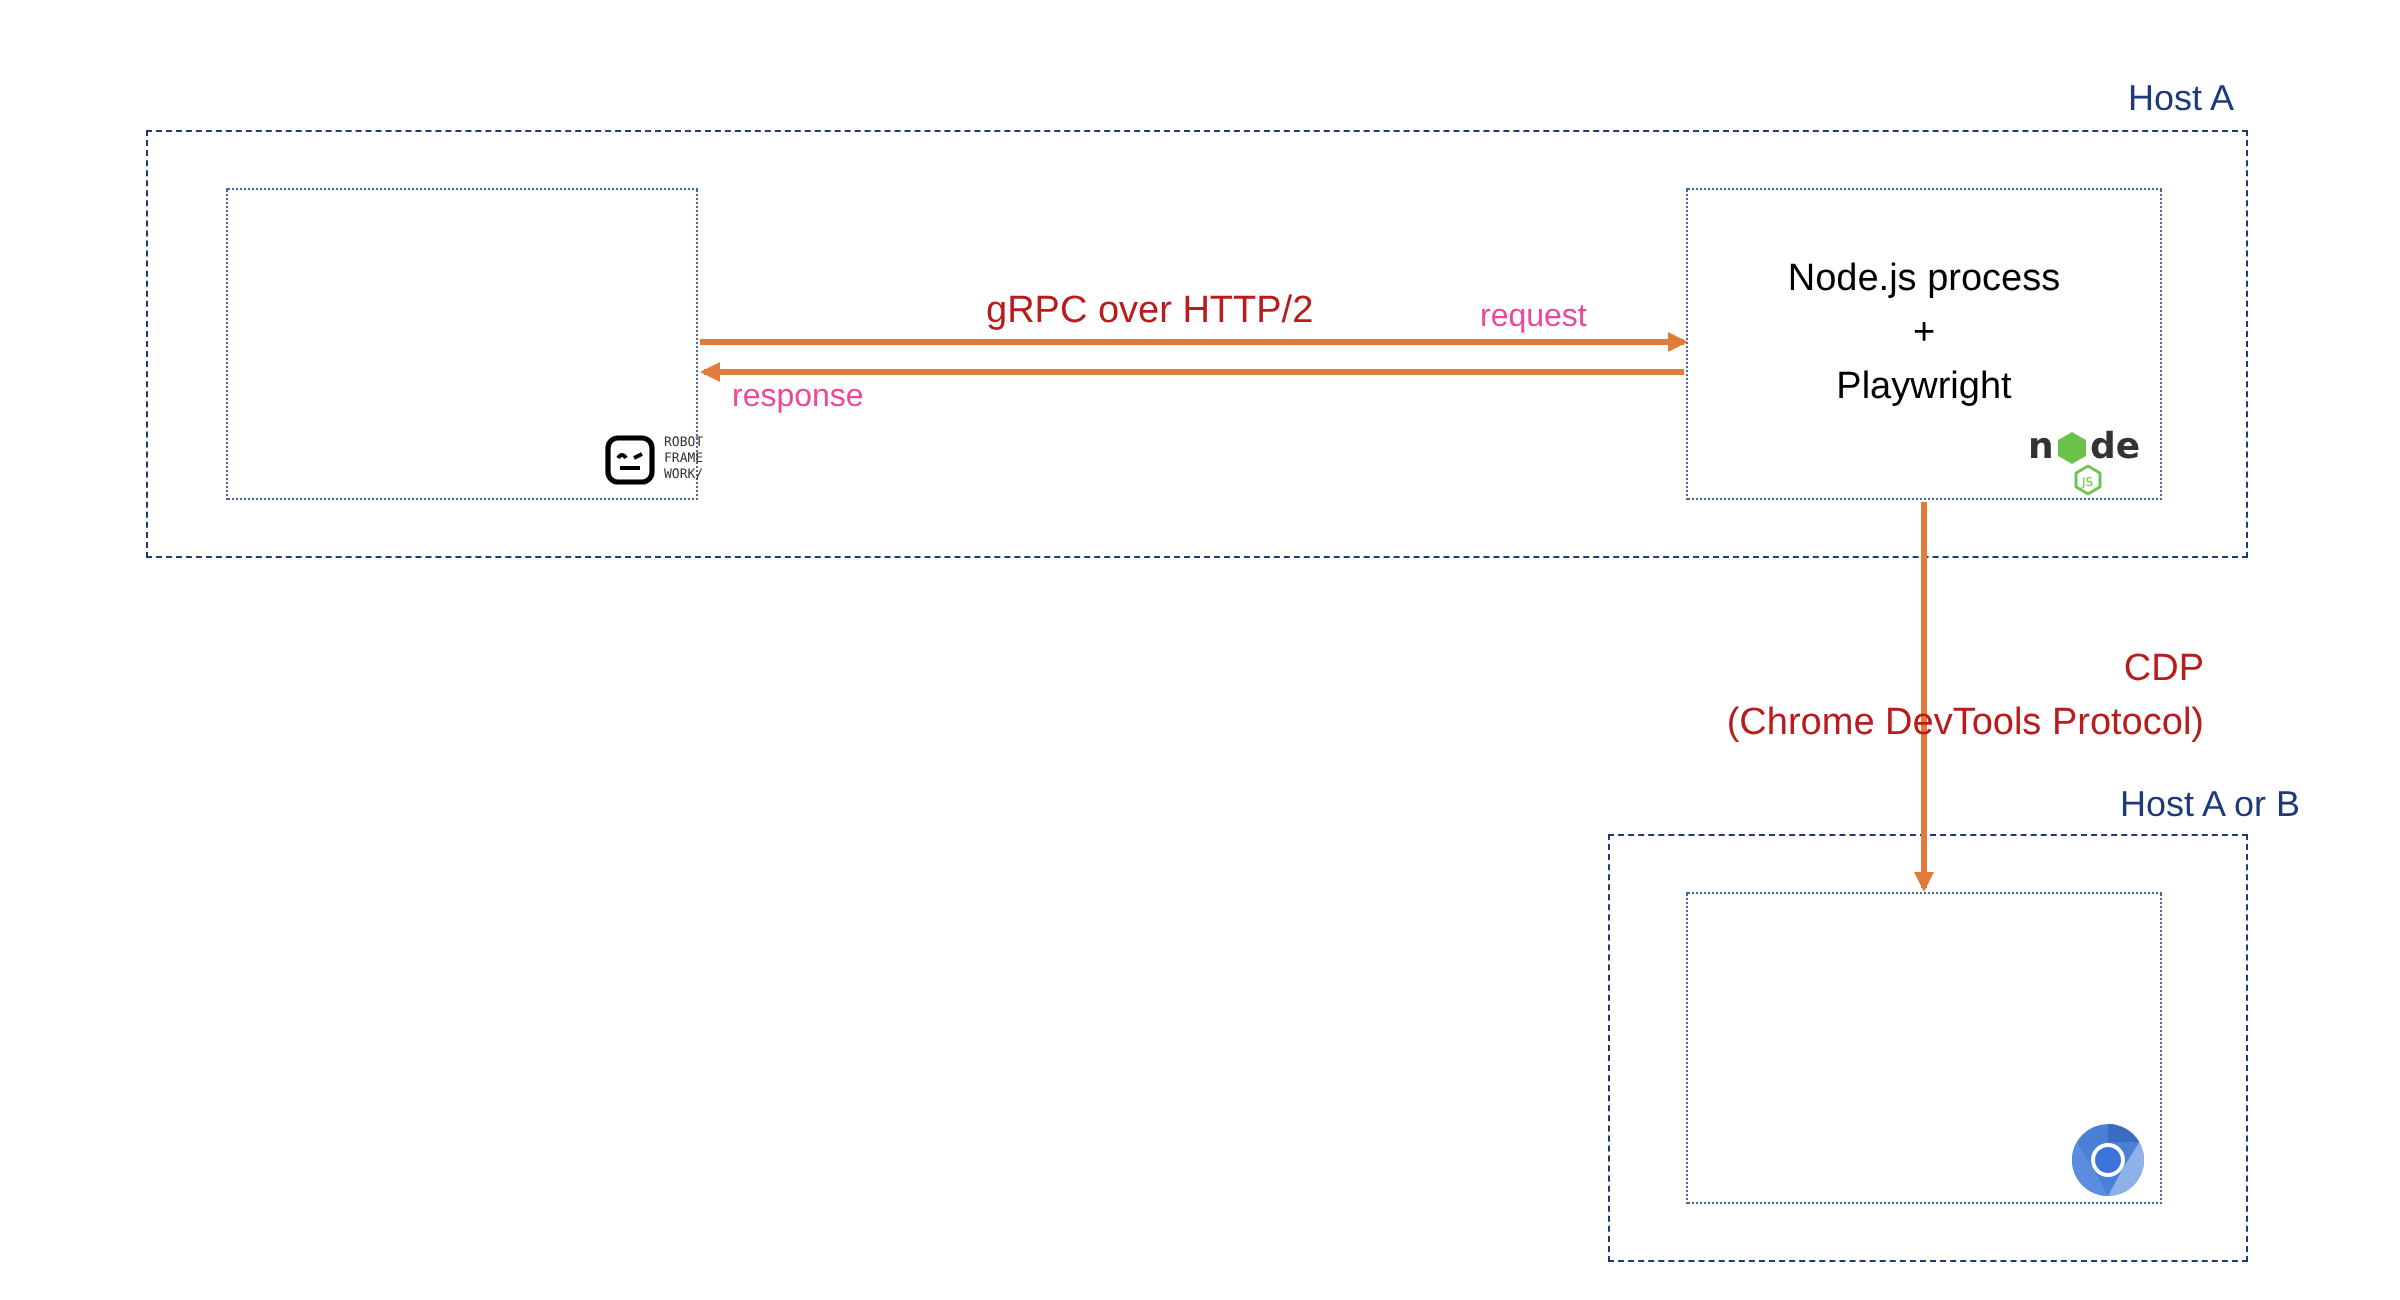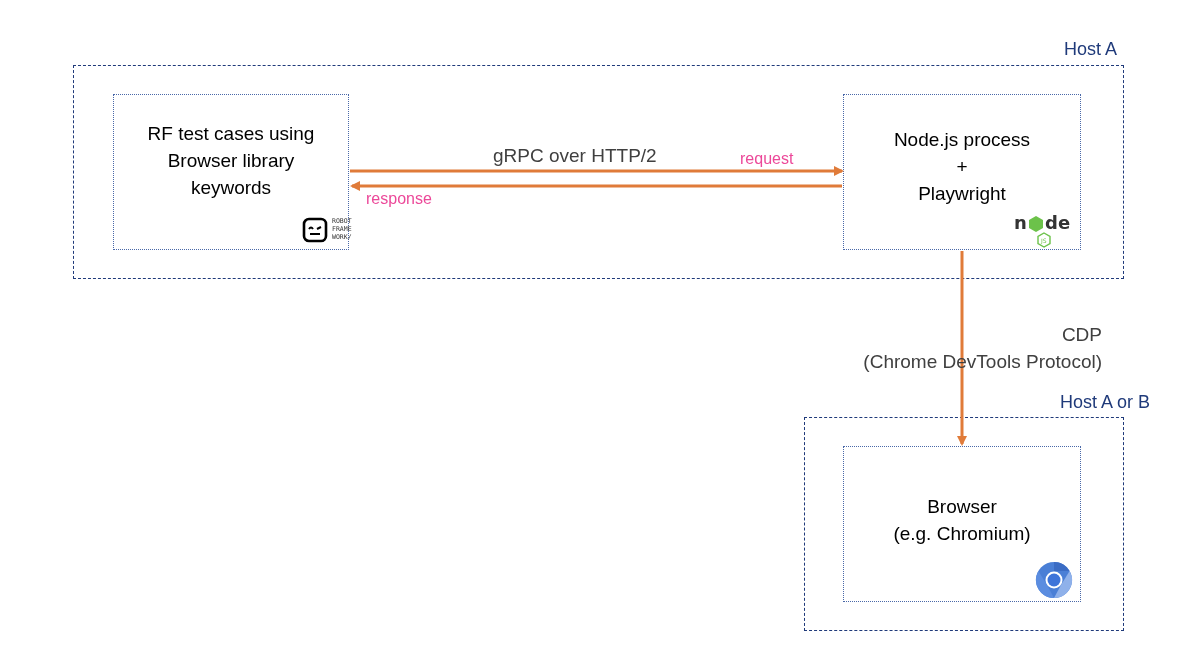--- a/index.html
+++ b/index.html
@@ -4,37 +4,34 @@
 <style>
   html, body { margin:0; padding:0; background:#ffffff; }
   body { width:1200px; height:650px; position:relative; overflow:hidden;
          font-family:"Liberation Sans", "DejaVu Sans", sans-serif; color:#000; }
   .host { position:absolute; border:1.5px dashed #1f3a7a; box-sizing:border-box; }
   .host-label { position:absolute; font-size:18px; color:#1f3a7a; }
   .node { position:absolute; border:1px dotted #4a68a8; box-sizing:border-box;
           display:flex; align-items:center; justify-content:center; text-align:center;
           font-size:19px; line-height:27px; }
   .node .lbl { white-space:pre-line; }
-  .lbl-black { position:absolute; font-size:19px; color:#404040; white-space:pre-line; text-align:center; }
+  .lbl-black { position:absolute; font-size:19px; color:#b91c1c; white-space:pre-line; text-align:center; }
   .lbl-orange { position:absolute; font-size:16px; color:#ec4899; }
   svg.arrows { position:absolute; left:0; top:0; }
 </style>
 </head>
 <body>
 
 <div class="host" style="left:73px; top:65px; width:1051px; height:214px;"></div>
 <div class="host-label" style="left:1064px; top:39px;">Host A</div>
 
 <div class="host" style="left:804px; top:417px; width:320px; height:214px;"></div>
 <div class="host-label" style="left:1060px; top:392px;">Host A or B</div>
 
 <div class="node" style="left:113px; top:94px; width:236px; height:156px;">
-  <span class="lbl" style="margin-top:-24px;">RF test cases using
-Browser library
-keywords</span>
   <div style="position:absolute; left:170px; top:122px; width:62px; height:30px;">
     <svg width="26" height="26" viewBox="0 0 26 26">
       <rect x="2" y="2" width="22" height="22" rx="5" fill="none" stroke="#000" stroke-width="2.6"></rect>
       <path d="M7 12 q2 -3 4 0" fill="none" stroke="#000" stroke-width="2"></path>
       <path d="M15 12 l4 -2" fill="none" stroke="#000" stroke-width="2"></path>
       <line x1="8" y1="17" x2="18" y2="17" stroke="#000" stroke-width="2"></line>
     </svg>
     <span style="position:absolute; left:48px; top:0px; font-family:'DejaVu Sans Mono', monospace; font-size:6.5px; line-height:8px; white-space:pre; color:#333;">ROBOT
 FRAME
 WORK/</span>
@@ -50,22 +47,20 @@
       <text x="0" y="18" font-family="DejaVu Sans, sans-serif" font-weight="bold" font-size="18" fill="#333">n</text>
       <polygon points="22,5 29,9 29,17 22,21 15,17 15,9" fill="#6cc24a"></polygon>
       <text x="31" y="18" font-family="DejaVu Sans, sans-serif" font-weight="bold" font-size="18" fill="#333">de</text>
       <polygon points="30,22 36,25.5 36,32.5 30,36 24,32.5 24,25.5" fill="none" stroke="#6cc24a" stroke-width="1.4"></polygon>
       <text x="27" y="32" font-family="DejaVu Sans, sans-serif" font-size="6" fill="#6cc24a">JS</text>
     </svg>
   </div>
 </div>
 
 <div class="node" style="left:843px; top:446px; width:238px; height:156px;">
-  <span class="lbl" style="margin-top:-8px;">Browser
-(e.g. Chromium)</span>
   <div style="position:absolute; left:191px; top:114px; width:38px; height:38px;">
     <svg width="38" height="38" viewBox="0 0 38 38">
       <circle cx="19" cy="19" r="18" fill="#4a7fd6"></circle>
       <path d="M19 1 A18 18 0 0 1 34.6 10 L19 10 Z" fill="#3b6cc4"></path>
       <path d="M34.6 10 A18 18 0 0 1 19 37 L26 24 Z" fill="#8fb1ea"></path>
       <path d="M19 37 A18 18 0 0 1 3.4 10 L12 24 Z" fill="#5b8de0"></path>
       <circle cx="19" cy="19" r="8.5" fill="#ffffff"></circle>
       <circle cx="19" cy="19" r="6.5" fill="#3d74d9"></circle>
     </svg>
   </div>

